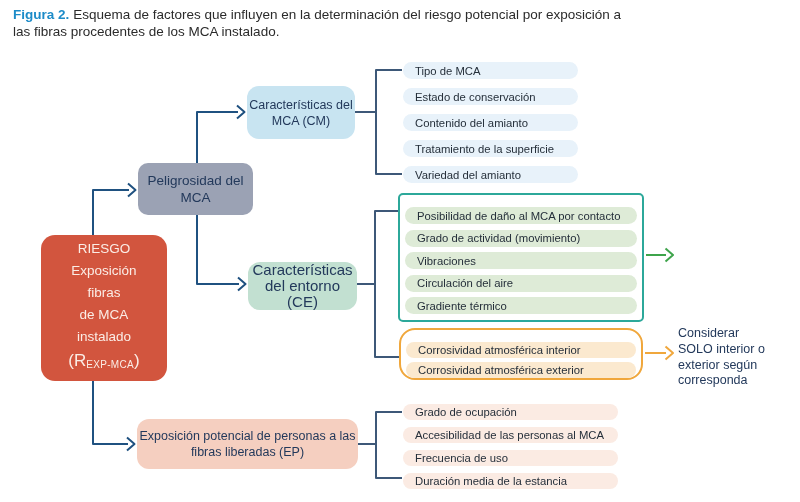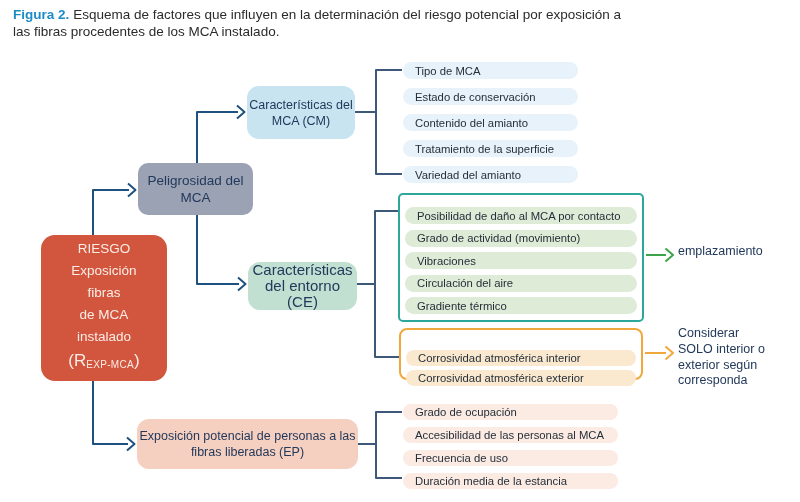--- a/index.html
+++ b/index.html
@@ -58,21 +58,21 @@
   .group { position:absolute; display:flex; flex-direction:column; }
   .group-cm  { left:403px; top:62px;  width:175px; gap:9px; }
   .group-cm .pill  { background:var(--pill-blue); width:100%; }
   .wrap-ce1 {
     left:398px; top:193px; width:246px; height:129px; box-sizing:border-box;
     border:2px solid var(--border-teal); border-radius:5px; padding:12px 5px; gap:5.5px;
   }
   .wrap-ce1 .pill { background:var(--pill-green); width:100%; }
   .wrap-ce2 {
     left:399px; top:328px; width:244px; height:52px; box-sizing:border-box;
-    border:2px solid var(--border-orange); border-radius:8px; padding:20px 5px; gap:4px;
+    border:2px solid var(--border-orange); border-radius:16px; padding:12px 5px; gap:4px;
   }
   .wrap-ce2 .pill { background:var(--pill-orange); height:16px; width:100%; }
   .group-ep  { left:403px; top:404px; width:215px; gap:7px; }
   .group-ep .pill { background:var(--pill-pink); height:16px; width:100%; }
   
   .note { position:absolute; color:var(--text-navy); font-size:12.5px; }
   .note-green  { left:678px; top:243px; width:120px; }
   .note-green  div { line-height:16.5px; }
   .note-orange { left:678px; top:326px; width:130px; }
   .note-orange div { line-height:15.8px; }
@@ -137,21 +137,20 @@
     </div>
 
   <div class="group group-ep">
       <div class="pill">Grado de ocupación</div>
       <div class="pill">Accesibilidad de las personas al MCA</div>
       <div class="pill">Frecuencia de uso</div>
       <div class="pill">Duración media de la estancia</div>
     </div>
 
   <div class="note note-green">
-      <div>emplazamiento</div>
     </div>
 
   <div class="note note-orange">
       <div>Considerar</div>
       <div>SOLO interior o</div>
       <div>exterior según</div>
       <div>corresponda</div>
     </div>
 
 </div>

